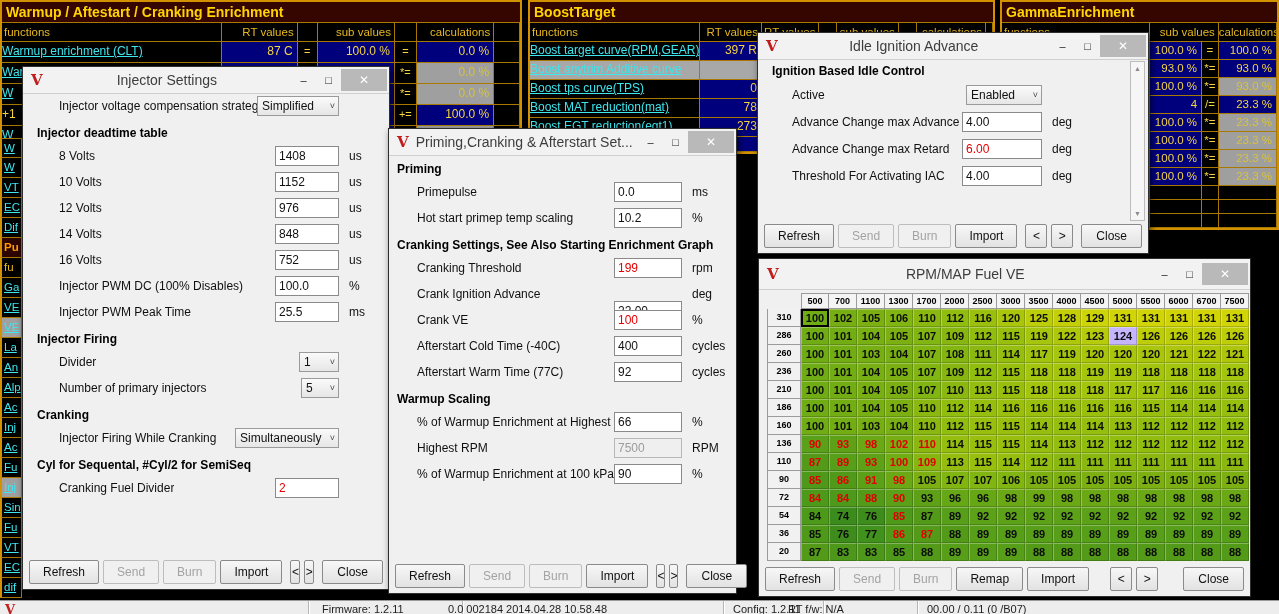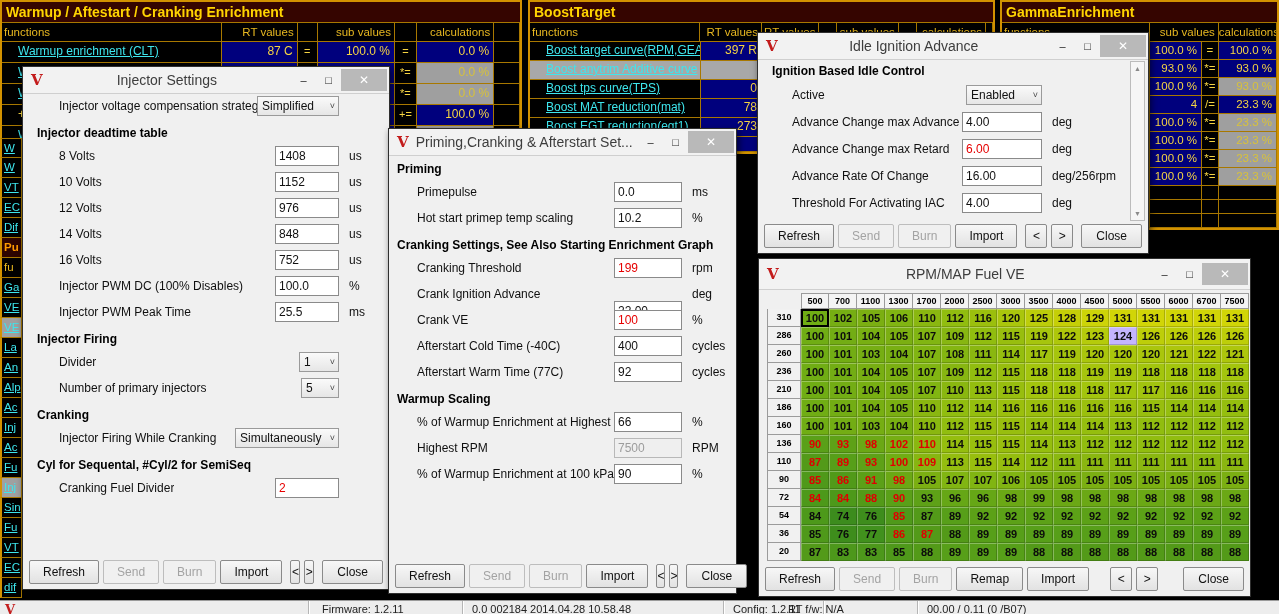--- a/index.html
+++ b/index.html
@@ -10,21 +10,21 @@
   .bgtable{position:absolute;background:#000;border:2px solid #d29200;box-sizing:border-box;z-index:1;}
   .bt-title{height:20px;background:#350500;color:#ffd400;font-weight:bold;font-size:14px;
             line-height:20px;padding-left:4px;border-bottom:1px solid #a87800;overflow:hidden;white-space:nowrap;}
   .bt-head{display:flex;height:18px;border-bottom:1px solid #a87800;}
   .bth{color:#e8b820;font-size:11.5px;line-height:18px;text-align:right;padding-right:3px;
        border-right:1px solid #a87800;box-sizing:border-box;overflow:hidden;white-space:nowrap;}
   .bth.left{text-align:left;padding-left:2px;}
   .btr{display:flex;height:20px;border-bottom:1px solid #a87800;}
   .btc{box-sizing:border-box;border-right:1px solid #a87800;font-size:12px;line-height:19px;
        overflow:hidden;white-space:nowrap;}
-  .fncell{color:#3ee6ee;text-decoration:underline;padding-left:16px;cursor:pointer;}
+  .fncell{color:#3ee6ee;text-decoration:underline;padding-left:0;cursor:pointer;}
   .fncell.plain{color:#f5d442;text-decoration:none;}
   .navy{background:#00007d;color:#f5d442;text-align:right;padding-right:4px;}
   .grayc{background:#9f9f9f;color:#d8c23a;text-align:right;padding-right:4px;}
   .op{color:#f5d442;text-align:center;font-size:11px;}
   .graybg{background:#a8a8a8 !important;}
   #boost-table .btr{height:18px;} #boost-table .btc{line-height:17px;}
   #gamma-table .btr{height:17px;} #gamma-table .btc{line-height:16px;font-size:11.5px;}
   #gamma-table .btr.emptyrow{height:13px;}
   .gfn{color:#3ee6ee;text-align:right;padding-right:2px;}
 
@@ -544,25 +544,20 @@
           <span class="flabel">Advance Change max Advance</span>
           <input class="inp" readonly="" value="4.00" style="width: 72px;">
           <span class="funit">deg</span>
         </div>
         <div class="frow">
           <span class="flabel">Advance Change max Retard</span>
           <input class="inp redv" readonly="" value="6.00" style="width: 72px;">
           <span class="funit">deg</span>
         </div>
         <div class="frow">
-          <span class="flabel">Advance Rate Of Change</span>
-          <input class="inp" readonly="" value="16.00" style="width: 72px;">
-          <span class="funit">deg/256rpm</span>
-        </div>
-        <div class="frow">
           <span class="flabel">Threshold For Activating IAC</span>
           <input class="inp" readonly="" value="4.00" style="width: 72px;">
           <span class="funit">deg</span>
         </div>
       </div>
     <div class="vscroll">
       <span class="varrow up">▲</span>
       <span class="varrow down">▼</span>
     </div>
     <div class="btnbar" id="idle-buttons">
@@ -887,21 +882,21 @@
         <div class="bspace2"></div>
         <button class="btn bclose">Close</button>
       </div>
   </div>
 
   <div id="statusbar">
     <span class="sb-logo">V</span>
     <div class="sbsep" style="left:308px;"></div>
     <span class="sbv" style="left:322px;">Firmware: 1.2.11</span>
     <div class="sbsep" style="left:462px;"></div>
-    <span class="sbv" style="left:472px;">0.0    002184 2014.04.28 10.58.48</span>
+    <span class="sbv" style="left:448px;">0.0    002184 2014.04.28 10.58.48</span>
     <div class="sbsep" style="left:723px;"></div>
     <span class="sbv" style="left:733px;">Config: 1.2.11</span>
     <div class="sbsep" style="left:823px;"></div>
     <span class="sbv" style="left:788px;">RT f/w: N/A</span>
     <div class="sbsep" style="left:917px;"></div>
     <span class="sbv" style="left:927px;">00.00 / 0.11 (0 /B07)</span>
   </div>
 
 </div>
 

